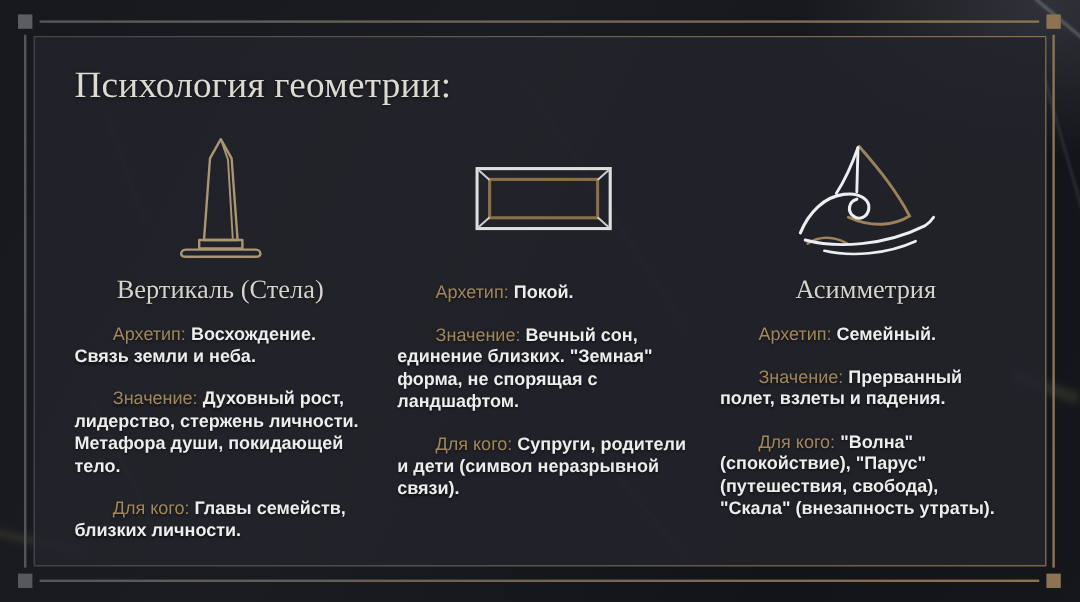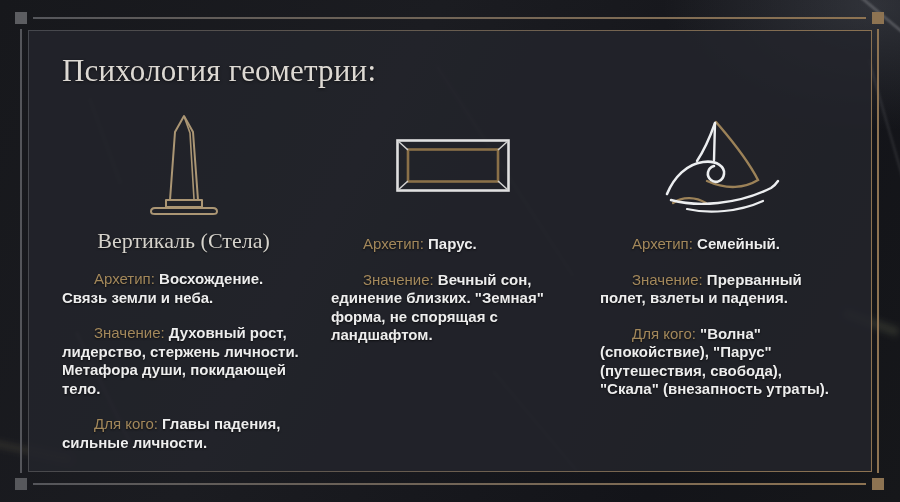--- a/index.html
+++ b/index.html
@@ -88,47 +88,49 @@
           <svg width="76" height="102" viewBox="0 0 76 102" fill="none">
             <path d="M38,2 L47,18 L52,86 L24,86 L29,18 Z" stroke="#ab9674" stroke-width="2" stroke-linejoin="round"></path>
             <path d="M38,2 L44,19 L48,85" stroke="#ab9674" stroke-width="1.6"></path>
             <path d="M20,86 L56,86 L56,93 L20,93 Z" stroke="#ab9674" stroke-width="2" stroke-linejoin="round"></path>
             <path d="M9,94 H67 C70,94 71,96 71,97.5 C71,99 70,100 67,100 H9 C6,100 5,99 5,97.5 C5,96 6,94 9,94 Z" stroke="#ab9674" stroke-width="2" stroke-linejoin="round"></path>
           </svg>
         </div>
         <h2 class="colhead">Вертикаль (Стела)</h2>
         <p class="sec"><span class="lbl">Архетип:</span> <span class="txt">Восхождение. Связь земли и неба.</span></p>
         <p class="sec"><span class="lbl">Значение:</span> <span class="txt">Духовный рост, лидерство, стержень личности. Метафора души, покидающей тело.</span></p>
-        <p class="sec"><span class="lbl">Для кого:</span> <span class="txt">Главы падения, сильные личности.</span></p>
+        <p class="sec"><span class="lbl">Для кого:</span> <span class="txt">Главы семейств, близких личности.</span></p>
       </section>
 
       <section class="col">
         <div class="iconbox">
           <svg width="114" height="53" viewBox="0 0 114 53" fill="none">
             <rect x="1.5" y="1.5" width="111" height="50" stroke="#e0e0e0" stroke-width="2.6"></rect>
             <rect x="12" y="10.5" width="90" height="32" stroke="#8a7048" stroke-width="2.6"></rect>
             <path d="M2,2 L12,11 M112,2 L102,11 M2,51 L12,42 M112,51 L102,42" stroke="#cfcfcf" stroke-width="1.6"></path>
           </svg>
         </div>
-        <p class="sec"><span class="lbl">Архетип:</span> <span class="txt">Парус.</span></p>
+        <p class="sec"><span class="lbl">Архетип:</span> <span class="txt">Покой.</span></p>
         <p class="sec"><span class="lbl">Значение:</span> <span class="txt">Вечный сон, единение близких. "Земная" форма, не спорящая с ландшафтом.</span></p>
+        <p class="sec"><span class="lbl">Для кого:</span> <span class="txt">Супруги, родители и дети (символ неразрывной связи).</span></p>
       </section>
 
       <section class="col">
         <div class="iconbox">
           <svg width="130" height="108" viewBox="0 0 130 108" fill="none" stroke-linecap="round">
             <path d="M59,11 C70,24 88,44 101,69 C88,77 70,79 50,70" stroke="#9c8258" stroke-width="2.4"></path>
             <path d="M16,92 C26,85 39,86 49,92" stroke="#9c8258" stroke-width="2.2"></path>
             <path d="M58,12 L57,49" stroke="#eceef0" stroke-width="2.4"></path>
             <path d="M58,12 C53,26 48,38 40,50" stroke="#eceef0" stroke-width="2.4"></path>
             <path d="M10,83 C17,66 30,53 46,51 C60,49 68,56 67,63 C66,70 59,73 54,69 C49,65 50,57 57,55" stroke="#eceef0" stroke-width="2.6"></path>
             <path d="M14,89 C40,96 80,94 114,77 C117,75 119,73 121,70" stroke="#eceef0" stroke-width="2.4"></path>
             <path d="M30,98 C52,103 82,101 106,90" stroke="#eceef0" stroke-width="2.2"></path>
           </svg>
         </div>
+        <h2 class="colhead">Асимметрия</h2>
         <p class="sec"><span class="lbl">Архетип:</span> <span class="txt">Семейный.</span></p>
         <p class="sec"><span class="lbl">Значение:</span> <span class="txt">Прерванный полет, взлеты и падения.</span></p>
         <p class="sec"><span class="lbl">Для кого:</span> <span class="txt">"Волна" (спокойствие), "Парус" (путешествия, свобода), "Скала" (внезапность утраты).</span></p>
       </section>
 
     </div>
   </div>
 </div>
 
 </body></html>

